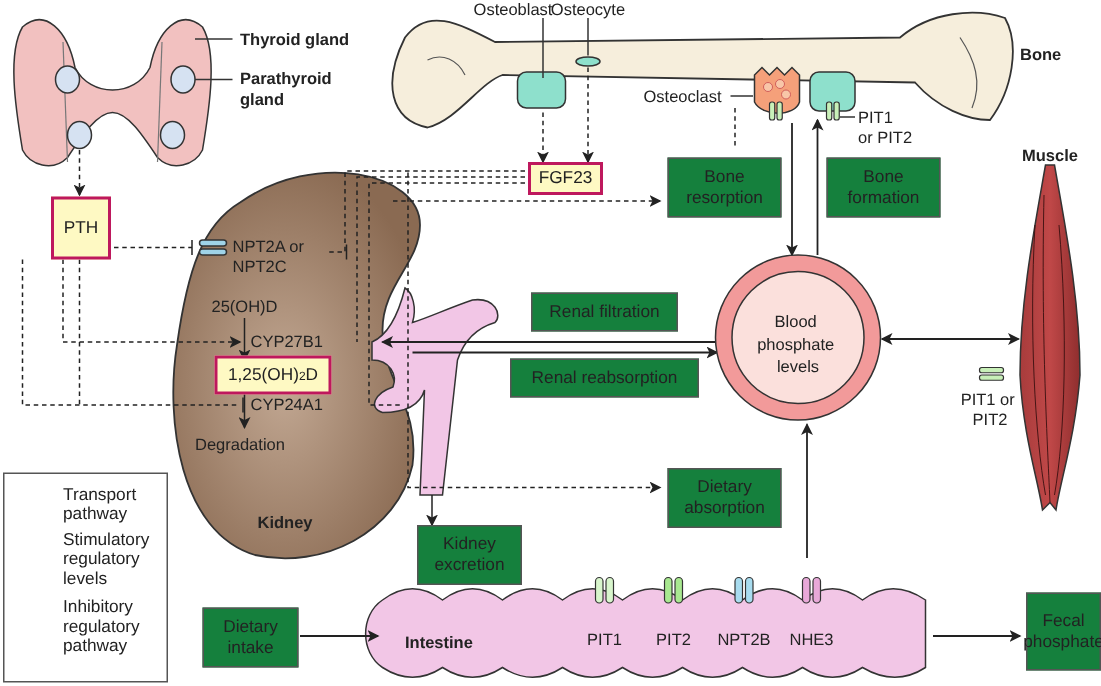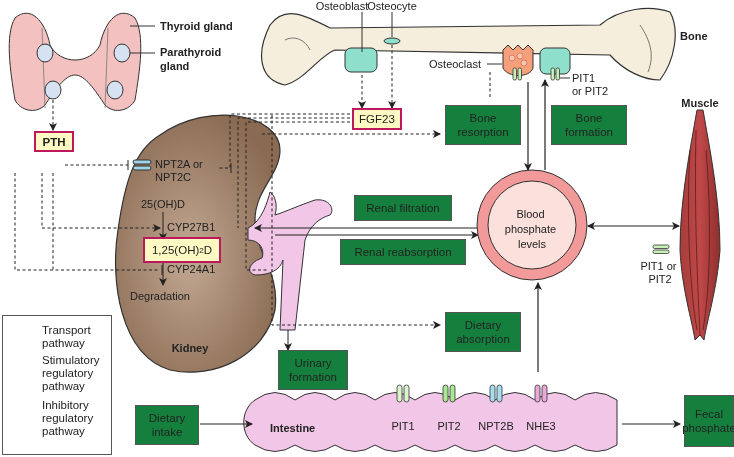--- a/index.html
+++ b/index.html
@@ -173,33 +173,33 @@
   <text class="lbl" x="541" y="430" text-anchor="middle">NHE3</text>
   <line x1="200" y1="424" x2="252" y2="424" stroke="#222" stroke-width="1.2" marker-end="url(#ah)"></line>
   <line x1="622" y1="424" x2="680" y2="424" stroke="#222" stroke-width="1.2" marker-end="url(#ah)"></line>
 
   <line x1="10" y1="330" x2="40" y2="330" stroke="#222" marker-end="url(#ah)"></line>
   <line x1="10" y1="360" x2="40" y2="360" stroke="#222" stroke-dasharray="3,2.5" marker-end="url(#ah)"></line>
   <line x1="10" y1="405" x2="35" y2="405" stroke="#222" stroke-dasharray="3,2.5"></line>
   <line x1="35" y1="400" x2="35" y2="410" stroke="#222"></line>
 </svg>
 
-<div class="gbox" style="left:34px;top:131px;width:40px;height:21px;font-weight:bold;">PTH</div>
+<div class="gbox" style="left:34px;top:131px;width:40px;height:42px;">PTH</div>
 <div class="gbox" style="left:352px;top:108px;width:50px;height:22px;">FGF23</div>
 <div class="gbox" style="left:123px;top:237px;width:78px;height:26px;margin-left:20px;">
   <span>1,25(OH)</span>
     <sub style="font-size:8px">2</sub>
     <span>D</span>
 </div>
 <div class="box" style="left:445px;top:105px;width:76px;height:40px;">Bone resorption</div>
 <div class="box" style="left:551px;top:105px;width:76px;height:40px;">Bone formation</div>
 <div class="box" style="left:354px;top:195px;width:98px;height:26px;">Renal filtration</div>
 <div class="box" style="left:340px;top:239px;width:126px;height:26px;text-align:right;">Renal reabsorption</div>
 <div class="box" style="left:445px;top:312px;width:76px;height:40px;">Dietary absorption</div>
-<div class="box" style="left:278px;top:350px;width:70px;height:40px;">Urinary formation</div>
+<div class="box" style="left:278px;top:350px;width:70px;height:40px;">Kidney excretion</div>
 <div class="box" style="left:135px;top:405px;width:64px;height:40px;">Dietary intake</div>
 <div class="box" style="left:684px;top:395px;width:50px;height:52px;">Fecal phosphate</div>
 
 <div class="legend">
   <div class="leg-item" style="top:8px;width:68px;">Transport pathway</div>
-  <div class="leg-item" style="top:38px;width:70px;">Stimulatory regulatory pathway</div>
+  <div class="leg-item" style="top:38px;width:70px;">Stimulatory regulatory levels</div>
   <div class="leg-item" style="top:83px;width:70px;">Inhibitory regulatory pathway</div>
 </div>
 
 </body></html>

